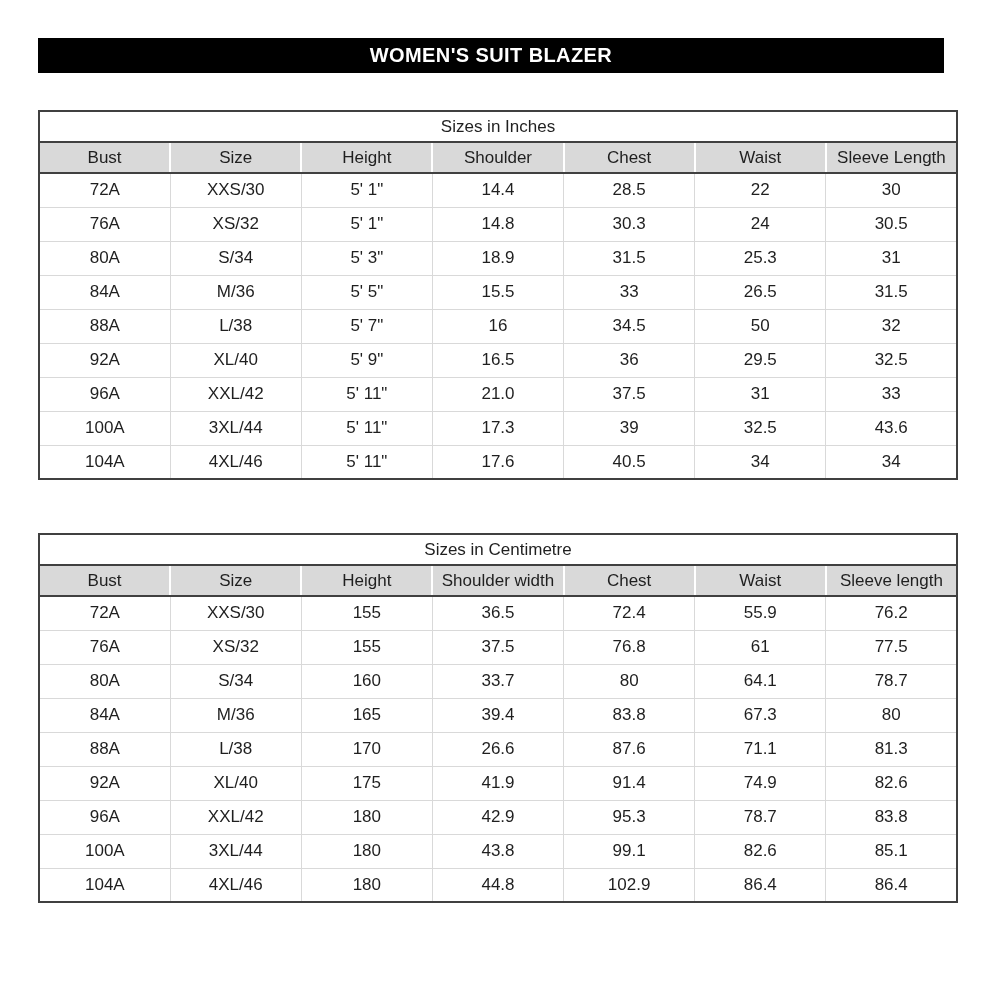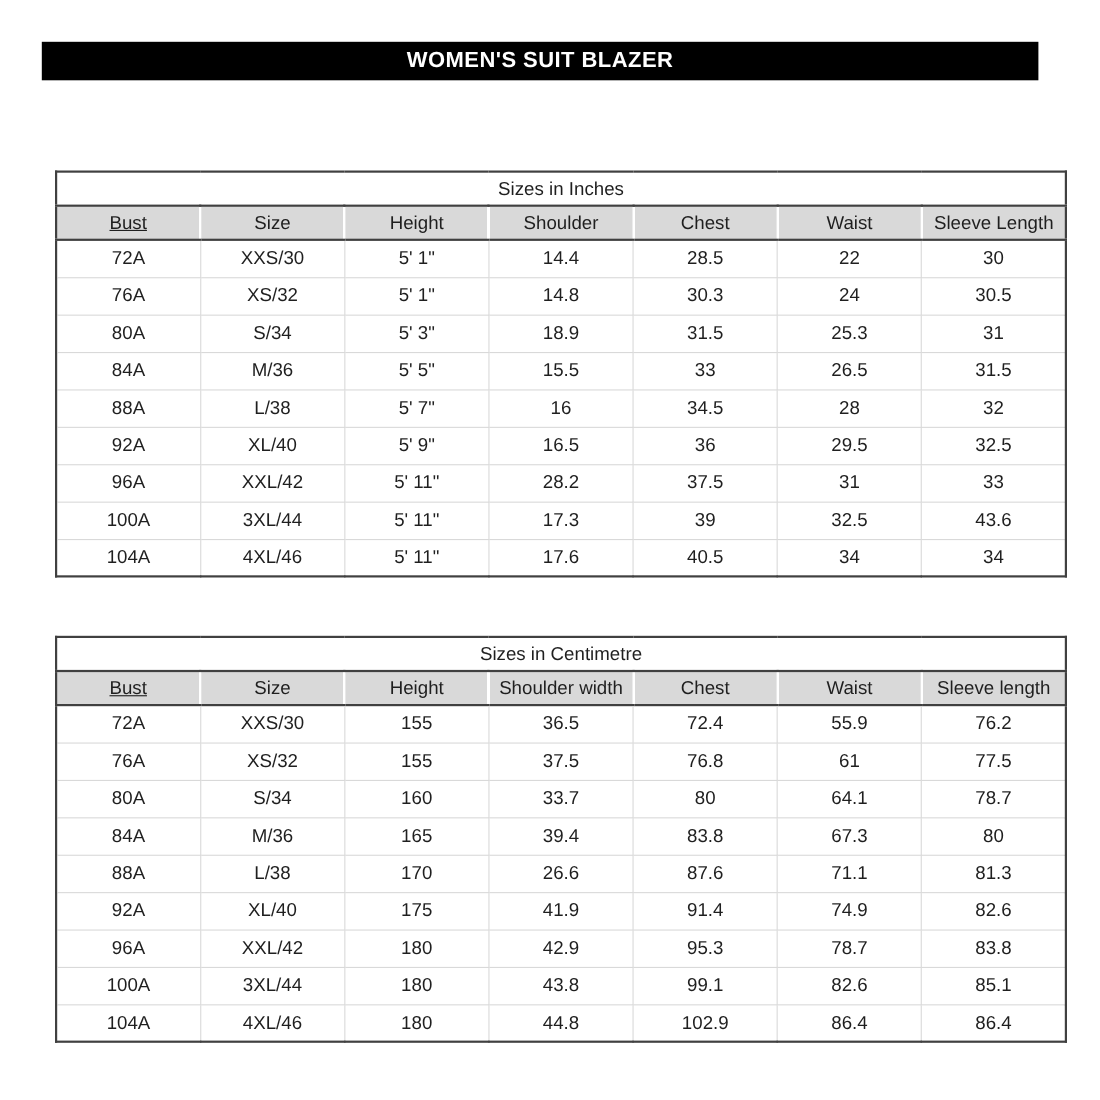--- a/index.html
+++ b/index.html
@@ -18,21 +18,21 @@
     background: var(--title-bg, #000000);
     display: flex; align-items: center; justify-content: center;
   }
   .title-bar h1 {
     color: var(--title-text, #ffffff);
     font-size: 20px;
     font-weight: bold;
     letter-spacing: 0.4px;
   }
 
-  .size-table-wrap { position: absolute; left: 50px; width: 836px; margin-top: 45px; }
+  .size-table-wrap { position: absolute; left: 38px; width: 836px; }
   .size-table-wrap.inches { top: 110px; }
   .size-table-wrap.centimetre { top: 533px; }
 
   table.size-table {
     width: 920px;
     border-collapse: collapse;
     table-layout: fixed;
     border: 2px solid var(--outer-border, #404040);
     font-size: 17px;
     color: #1f1f1f;
@@ -50,21 +50,21 @@
     height: 31px;
     border-bottom: 2px solid var(--outer-border, #404040);
     font-size: 17px;
   }
   tr.header-row th {
     background: var(--header-fill, #d9d9d9);
     height: 31px;
     border-bottom: 2px solid var(--outer-border, #404040);
     border-left: 2px solid #ffffff;
   }
-  tr.header-row th:first-child { border-left: none; text-decoration: underline; }
+  tr.header-row th:first-child { border-left: none; }
   tbody tr { height: 34px; }
   tbody td {
     background: #ffffff;
     border: 1px solid var(--grid-line, #d9d9d9);
   }
 </style>
 </head>
 <body>
 
 <div class="page">
@@ -125,37 +125,37 @@
             <td>33</td>
             <td>26.5</td>
             <td>31.5</td>
           </tr>
           <tr>
             <td>88A</td>
             <td>L/38</td>
             <td>5' 7"</td>
             <td>16</td>
             <td>34.5</td>
-            <td>28</td>
+            <td>50</td>
             <td>32</td>
           </tr>
           <tr>
             <td>92A</td>
             <td>XL/40</td>
             <td>5' 9"</td>
             <td>16.5</td>
             <td>36</td>
             <td>29.5</td>
             <td>32.5</td>
           </tr>
           <tr>
             <td>96A</td>
             <td>XXL/42</td>
             <td>5' 11"</td>
-            <td>28.2</td>
+            <td>21.0</td>
             <td>37.5</td>
             <td>31</td>
             <td>33</td>
           </tr>
           <tr>
             <td>100A</td>
             <td>3XL/44</td>
             <td>5' 11"</td>
             <td>17.3</td>
             <td>39</td>

